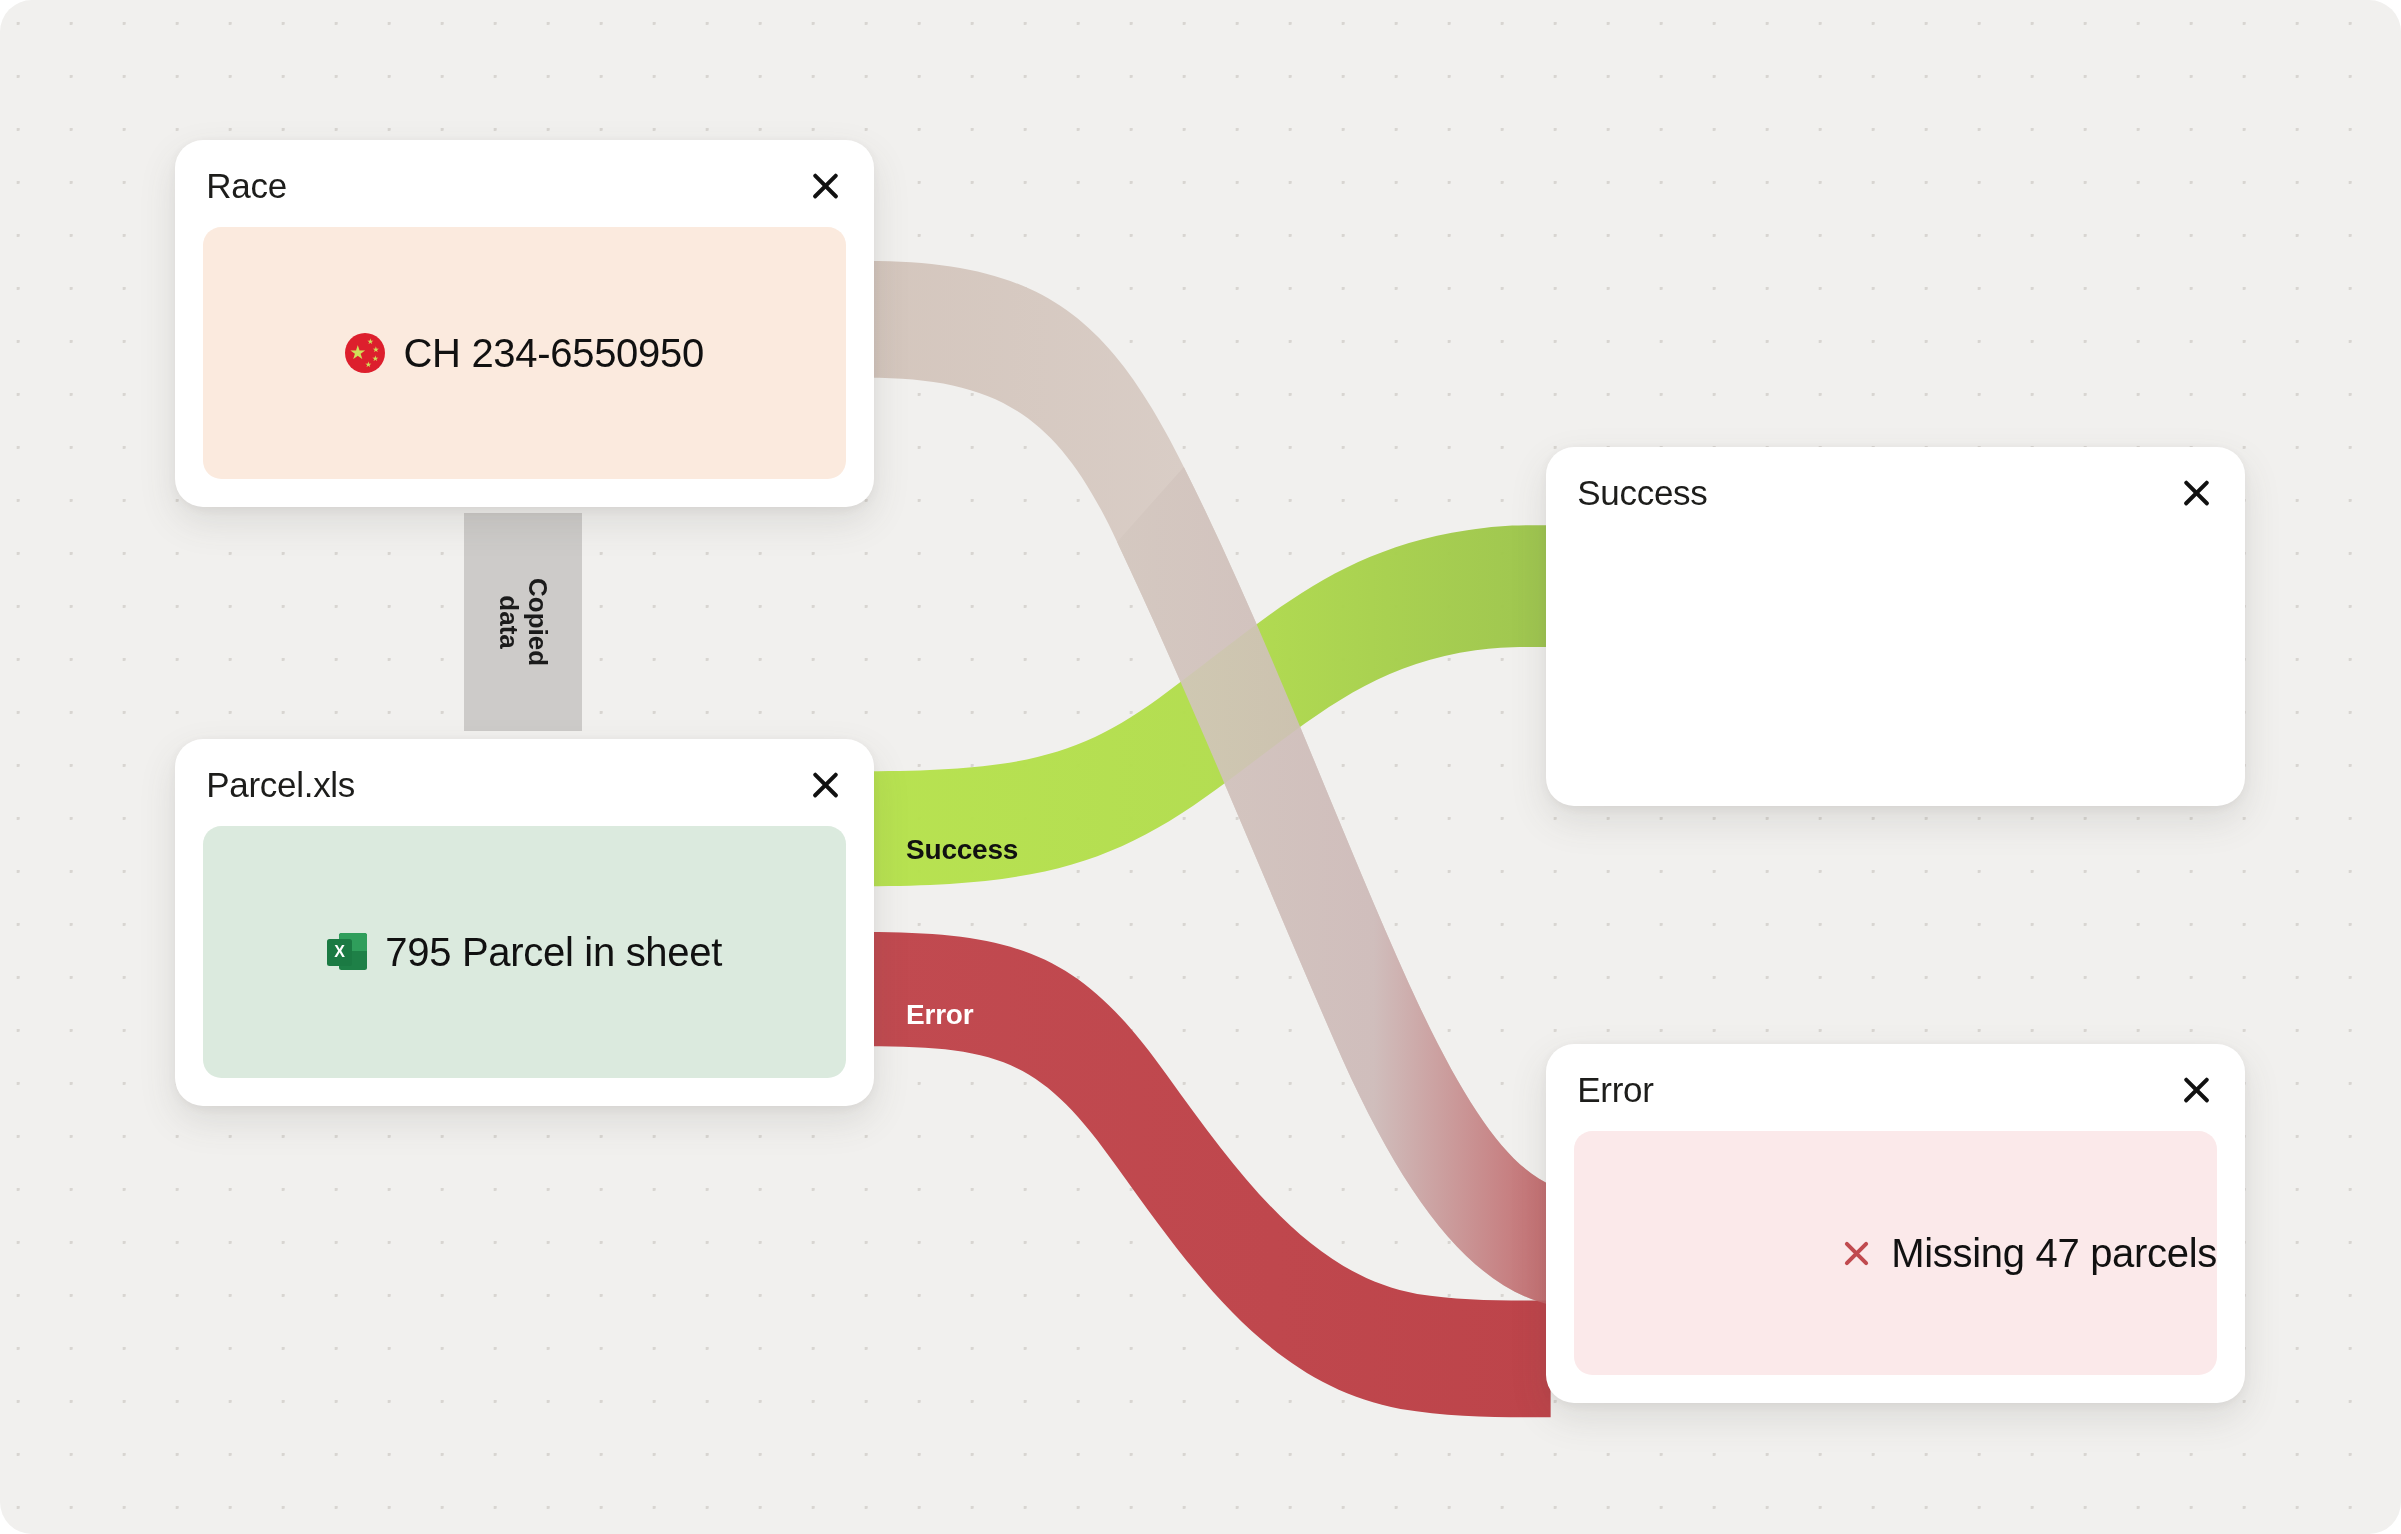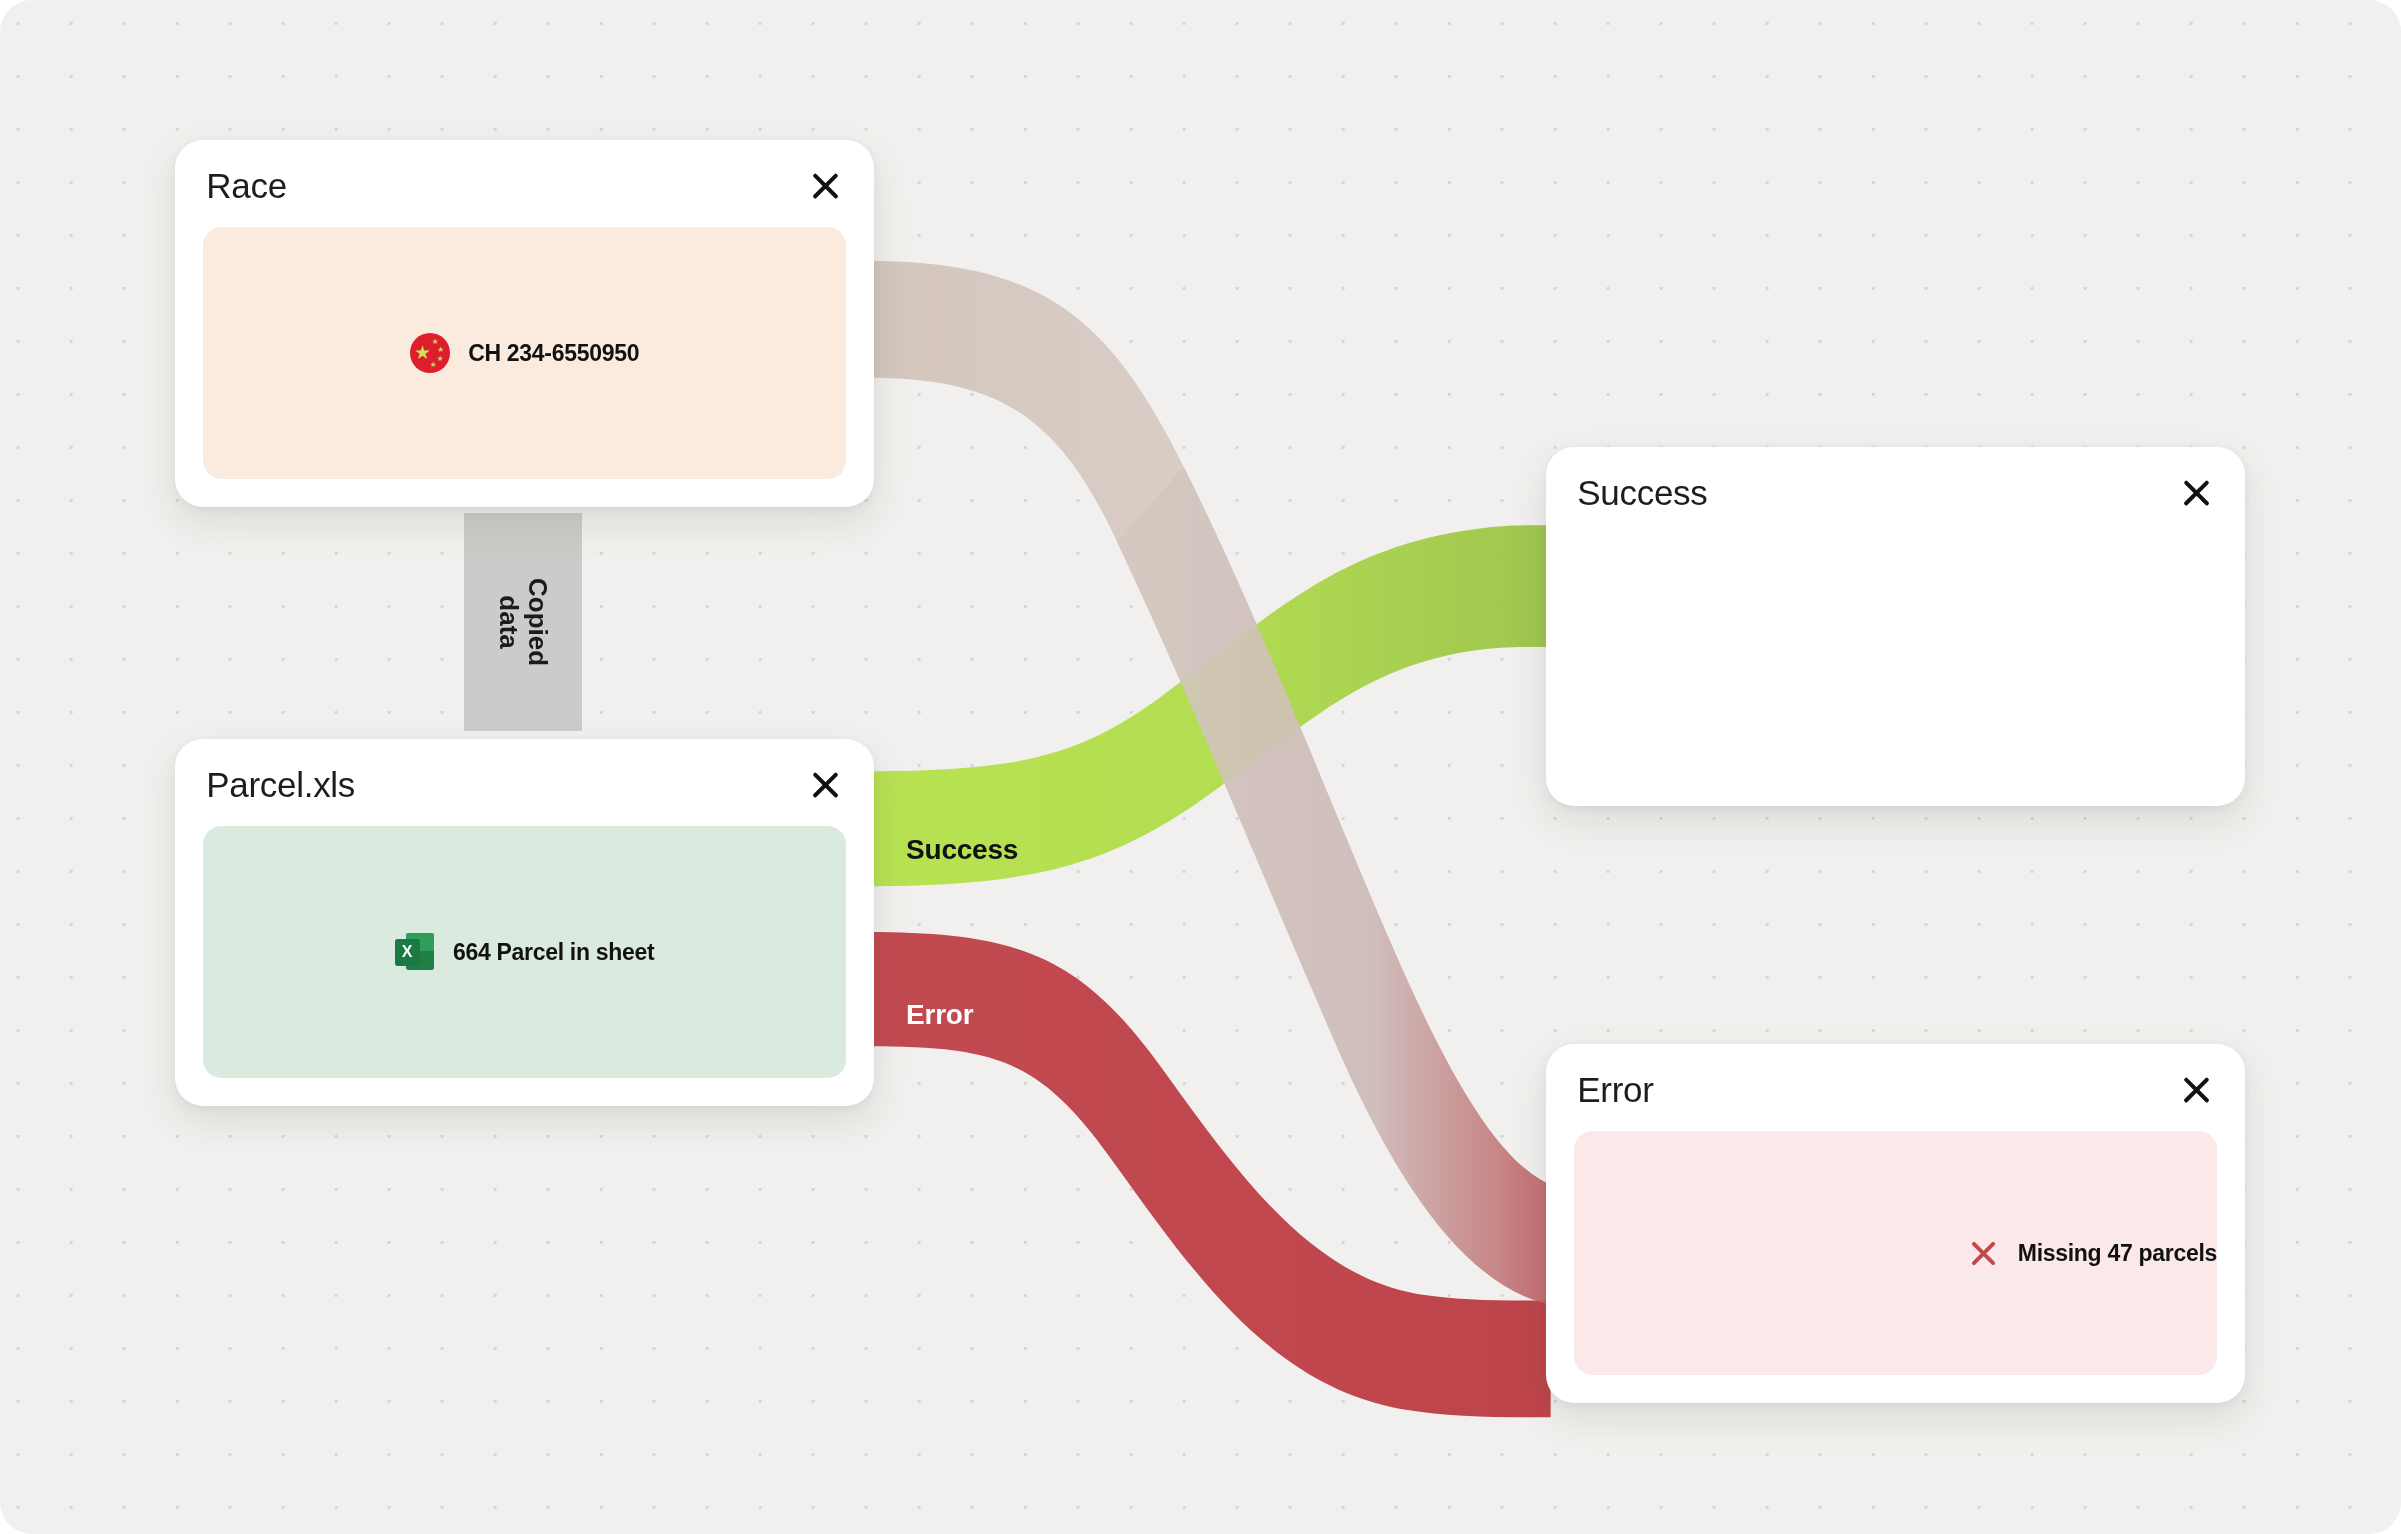--- a/index.html
+++ b/index.html
@@ -121,22 +121,22 @@
     align-items: center;
     justify-content: center;
     gap: 18.3px;
   }
   .body-peach { background: #fbeade; }
   .body-mint  { background: #dbeade; }
   .body-lime  { background: #e6efdc; }
   .body-rose  { background: #fbe9ea; }
 
   .body-text {
-    font-size: 23px;
-    font-weight: 700;
+    font-size: 40px;
+    font-weight: 400;
     color: #111111;
     letter-spacing: -0.3px;
   }
 
   
   .flag-cn {
     width: 40px; height: 40px;
     border-radius: 50%;
     background: #dd1f2d;
     position: relative;
@@ -287,21 +287,21 @@
     <div class="card-head">
       <div class="card-title">Parcel.xls</div>
       <div class="close-btn"></div>
     </div>
     <div class="card-body body-mint">
       <div class="excel-icon">
         <div class="sheet"></div>
         <div class="sheet-light"></div>
         <div class="tile">X</div>
       </div>
-      <div class="body-text">664 Parcel in sheet</div>
+      <div class="body-text">795 Parcel in sheet</div>
     </div>
   </div>
 
   <div class="card" id="card-success">
     <div class="card-head">
       <div class="card-title">Success</div>
       <div class="close-btn"></div>
     </div>
   </div>
 

